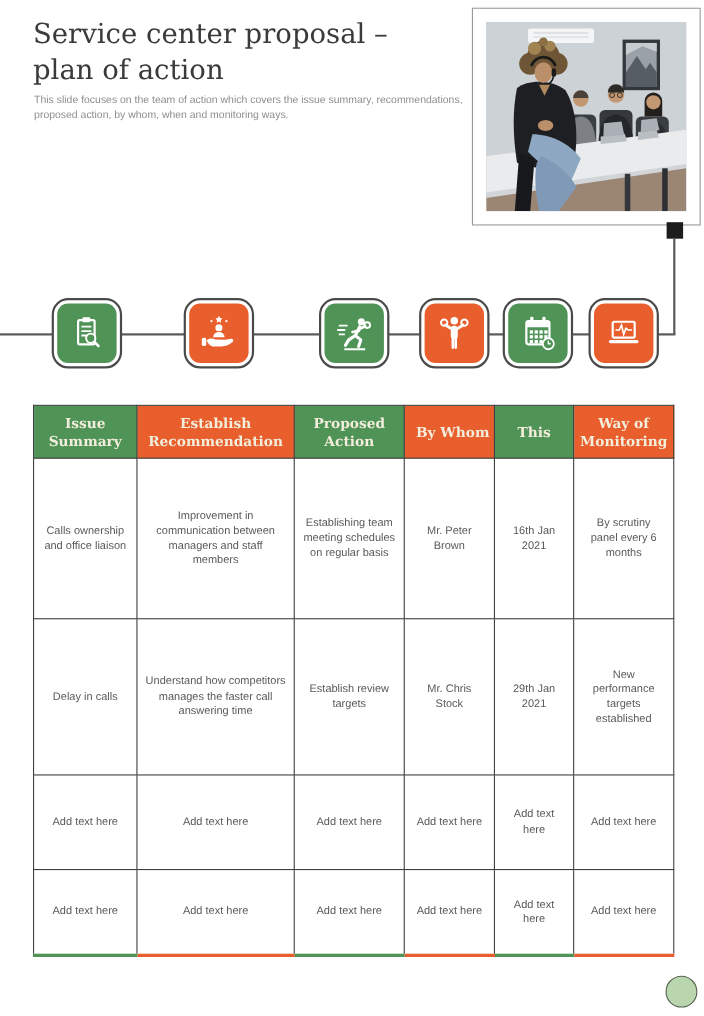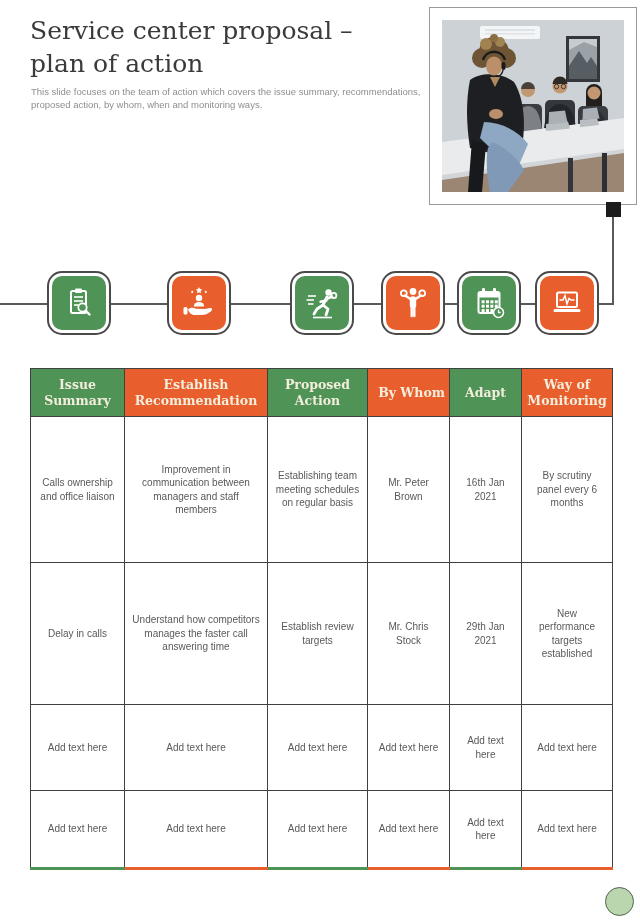--- a/index.html
+++ b/index.html
@@ -261,21 +261,21 @@
       <col style="width:82px">
         <col style="width:72px">
         <col style="width:91px">
     </colgroup>
     <thead>
       <tr class="hdr">
         <th style="background-color: rgb(79, 147, 87);">Issue Summary</th>
         <th style="background-color: rgb(232, 95, 45);">Establish Recommendation</th>
         <th style="background-color: rgb(79, 147, 87);">Proposed Action</th>
         <th style="background-color: rgb(232, 95, 45); text-align: right;">By Whom</th>
-        <th style="background-color: rgb(79, 147, 87);">Adapt</th>
+        <th style="background-color: rgb(79, 147, 87);">This</th>
         <th style="background-color: rgb(232, 95, 45); margin-top: 31px;">Way of Monitoring</th>
       </tr>
     </thead>
     <tbody>
       <tr class="r1">
         <td>Calls ownership and office liaison</td>
         <td>Improvement in communication between managers and staff members</td>
         <td>Establishing team meeting schedules on regular basis</td>
         <td>Mr. Peter Brown</td>
         <td>16th Jan 2021</td>

